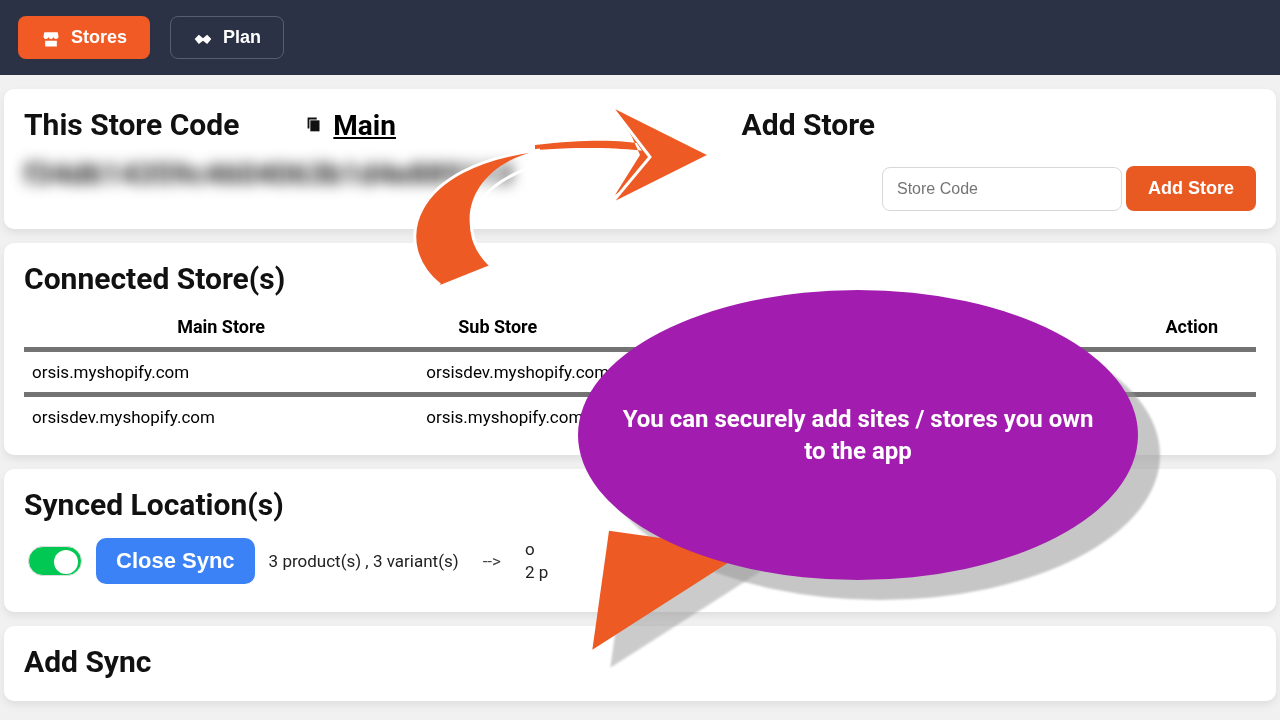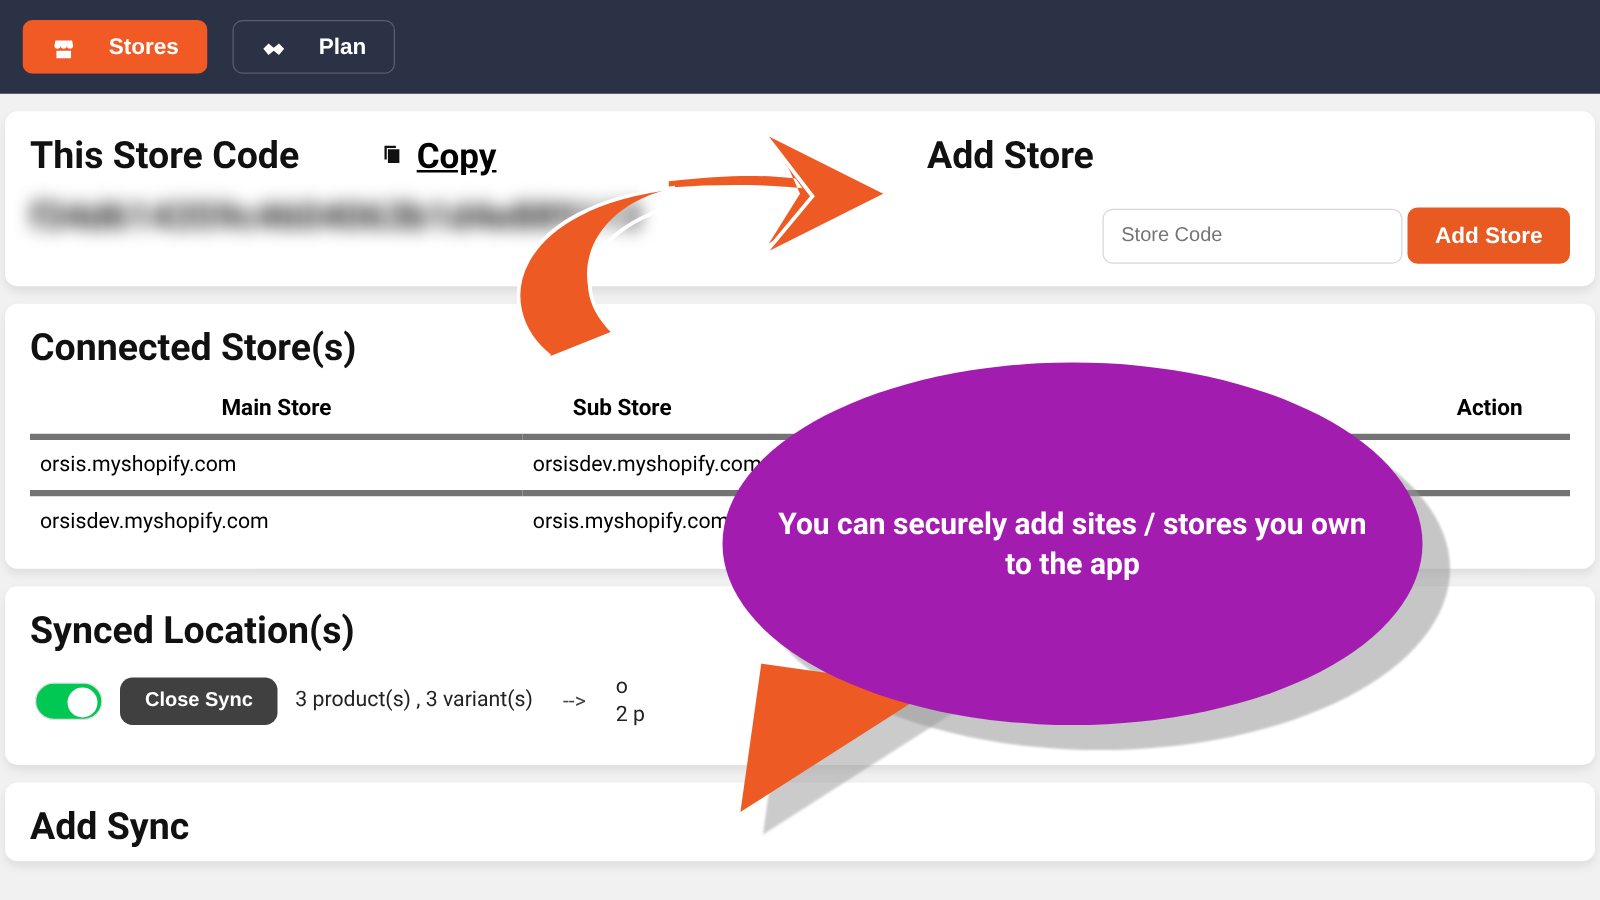--- a/index.html
+++ b/index.html
@@ -14,21 +14,21 @@
   .navbar {
     background: #2b3245;
     padding: 16px 18px;
     display: flex;
     gap: 20px;
     align-items: center;
   }
   .nav-btn {
     display: inline-flex;
     align-items: center;
-    gap: 26px;
+    gap: 10px;
     padding: 10px 22px;
     border-radius: 8px;
     border: 1.5px solid transparent;
     font-size: 18px;
     font-weight: 600;
     cursor: pointer;
     background: transparent;
     color: #fff;
   }
   .nav-btn.active { background: #f15a24; }
@@ -70,22 +70,22 @@
   .sync-row { display:flex; gap:14px; align-items:center; padding:10px 4px;}
   .toggle {
     width:54px; height:30px; background:#00c853; border-radius:30px; position:relative; cursor:pointer;
     border:1px solid #ddd;
   }
   .toggle::after{
     content:""; position:absolute; right:3px; top:3px; width:24px; height:24px;
     background:#fff; border-radius:50%;
   }
   .close-sync {
-    background:#404040; color:#fff; border:none; border-radius:10px;
-    padding: 10px 20px; font-size:16px; font-weight:600; cursor:pointer;
+    background:#3b82f6; color:#fff; border:none; border-radius:10px;
+    padding: 10px 20px; font-size:22px; font-weight:600; cursor:pointer;
   }
   .sync-info { font-size:17px; color:#222; line-height:1.35;}
   .arrow-sep { font-size:17px; color:#444; padding:0 10px;}
   
   .bubble-wrap{
     position:absolute; left:570px; top:290px; width:620px; height:380px; pointer-events:none;
   }
   .bubble-shadow{
     position:absolute; left:30px; top:20px; width:560px; height:290px;
     background:#999; border-radius:50%; filter:blur(1px); opacity:.55;
@@ -108,21 +108,21 @@
     border-left: 0px solid transparent;
     border-right: 140px solid transparent;
     border-top: 120px solid #999;
     transform: rotate(8deg); opacity:.5; filter:blur(1px);
   }
   
   .arrow-overlay{
     position:absolute; left:360px; top:95px; width:360px; height:200px; pointer-events:none;
   }
   
-  .bottom-panel { padding-bottom: 4px; }
+  .bottom-panel { padding-bottom: 16px; }
 </style>
 </head>
 <body>
 
 <div class="navbar">
   <button class="nav-btn active">
     <span class="nav-icon">
       <svg viewBox="0 0 24 24" fill="#fff">
           <path d="M4 4h16l1 5c0 1.5-1.3 3-3 3s-3-1.5-3-3c0 1.5-1.3 3-3 3s-3-1.5-3-3c0 1.5-1.3 3-3 3S3 10.5 3 9l1-5zm1 10h14v7H5v-7z"></path>
         </svg>
@@ -142,21 +142,21 @@
 <div class="panel top-panel">
   <div class="left-col">
     <h2 style="display:inline">This Store Code</h2>
     <span class="copy">
       <span>
         <svg width="22" height="22" viewBox="0 0 24 24" fill="#111">
             <path d="M8 8h10v12H8z"></path>
             <path d="M5 5h10v2H7v10H5z"></path>
           </svg>
       </span>
-      <span>Copy</span>
+      <span>Main</span>
     </span>
     <div class="store-code">f34d614359c4604063b1d4e889113</div>
   </div>
   <div class="right-col">
     <h2>Add Store</h2>
     <div class="input-row">
       <input class="text-input" placeholder="Store Code" style="">
       <button class="primary-btn">Add Store</button>
     </div>
   </div>

